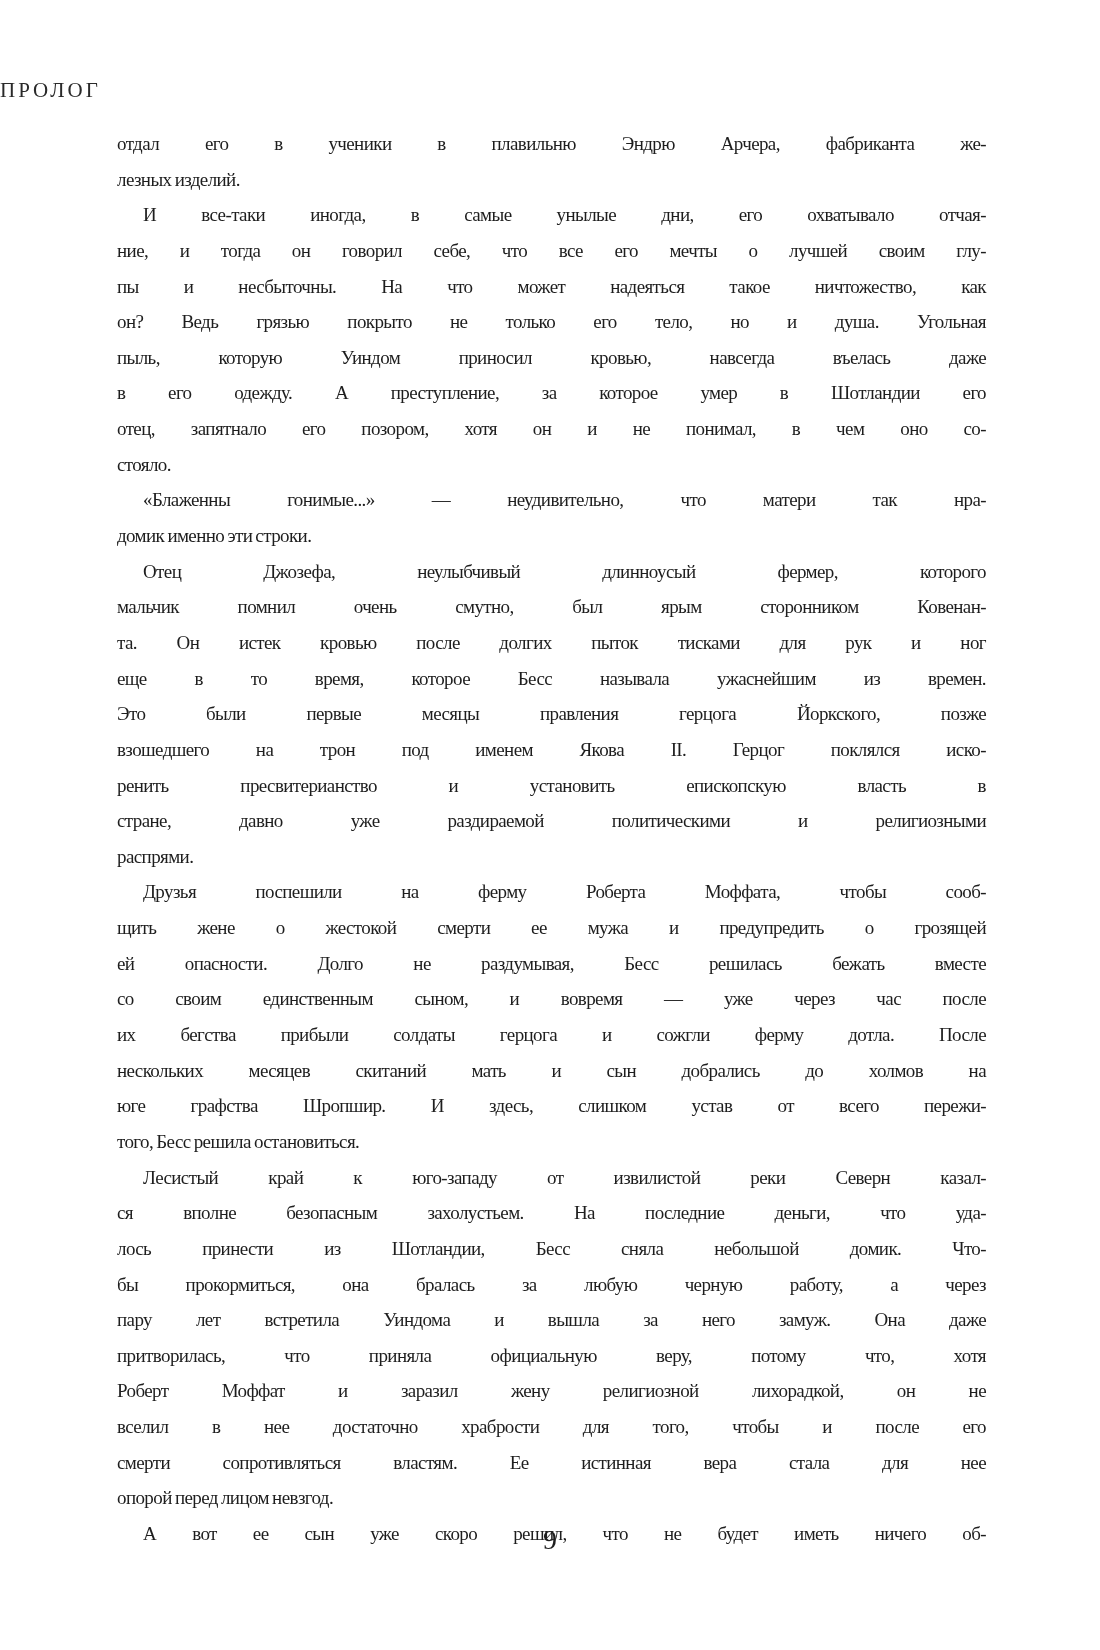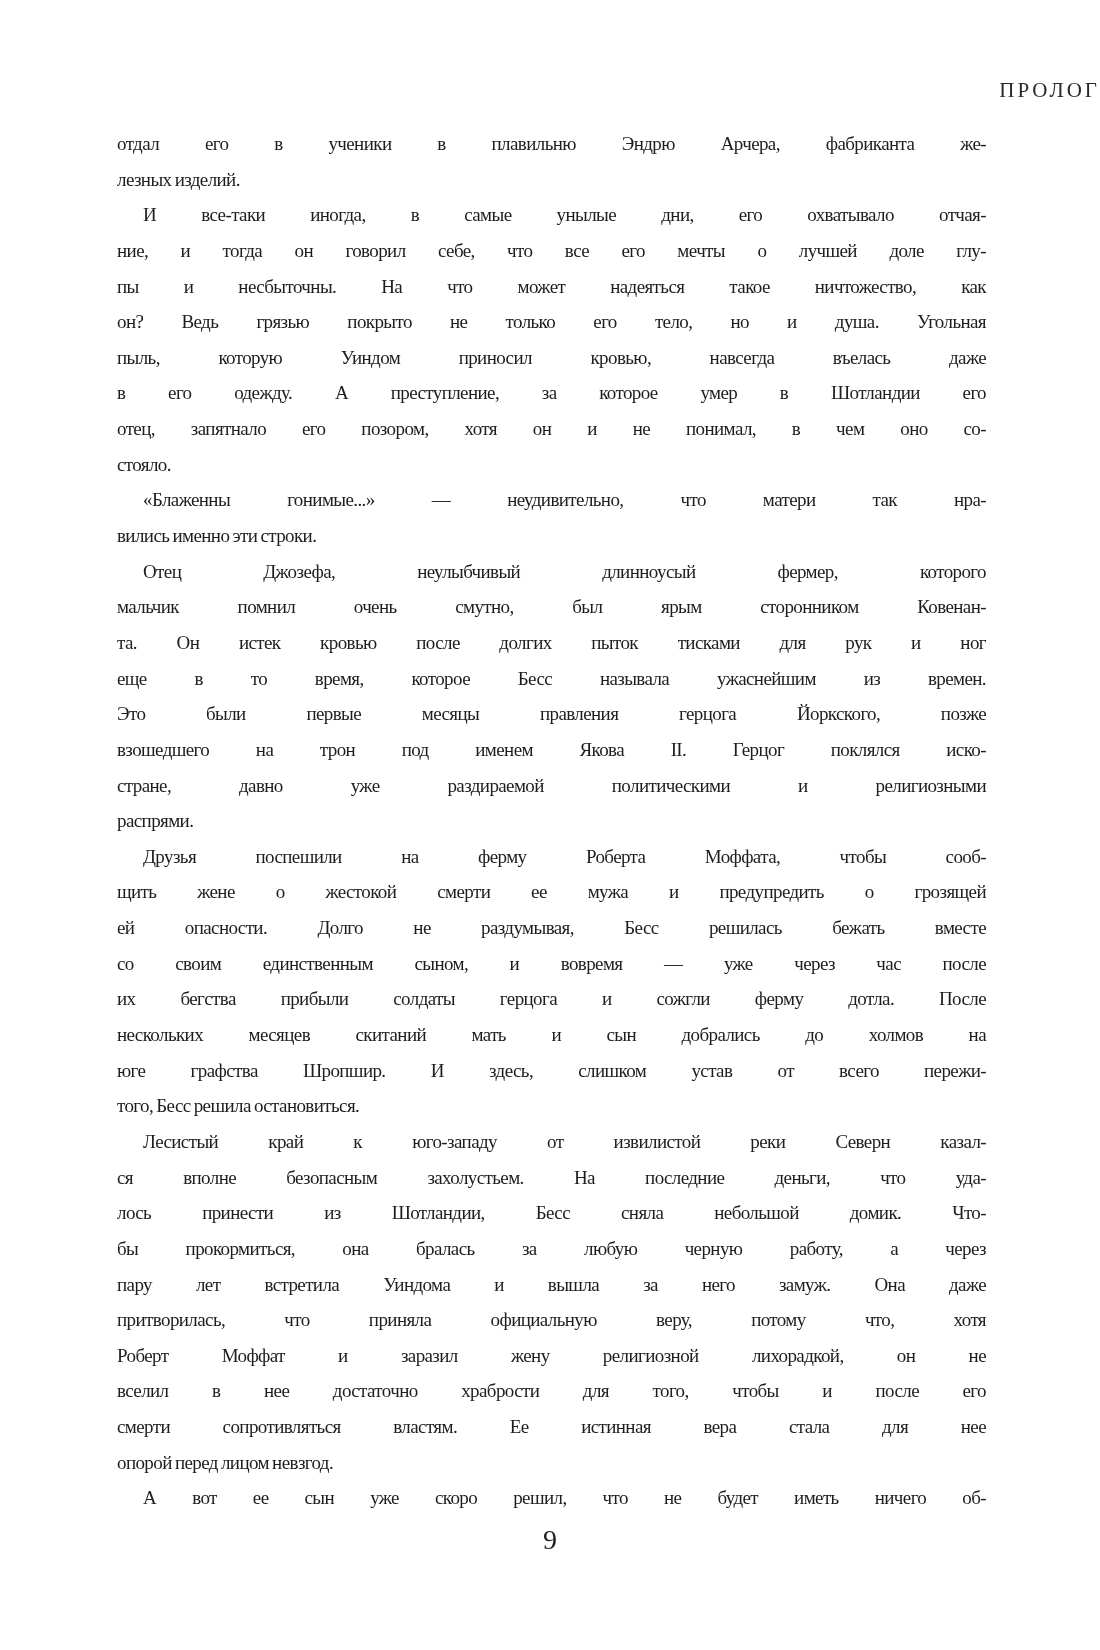--- a/index.html
+++ b/index.html
@@ -13,21 +13,21 @@
     position: relative;
     overflow: hidden;
     font-family: "Liberation Serif", "DejaVu Serif", serif;
     color: #1e1e1e;
   }
   .running-head {
     position: absolute;
     top: 78px;
     left: 0;
     width: 1100px;
-    text-align: right;
+    text-align: left;
     font-size: 21px;
     letter-spacing: 3px;
     color: #2a2a2a;
   }
   .body-text {
     position: absolute;
     top: 126px;
     left: 117px;
     width: 869px;
   }
@@ -63,39 +63,40 @@
 
 <div class="running-head">ПРОЛОГ</div>
 
 <div class="body-text" id="body-text">
     <div>
       <span class="line">отдал его в ученики в плавильню Эндрю Арчера, фабриканта же-</span>
       <span class="line last">лезных изделий.</span>
     </div>
     <div>
       <span class="line indent">И все-таки иногда, в самые унылые дни, его охватывало отчая-</span>
-      <span class="line">ние, и тогда он говорил себе, что все его мечты о лучшей доле глу-</span>
+      <span class="line">ние, и тогда он говорил себе, что все его мечты о лучшей своим глу-</span>
       <span class="line">пы и несбыточны. На что может надеяться такое ничтожество, как</span>
       <span class="line">он? Ведь грязью покрыто не только его тело, но и душа. Угольная</span>
       <span class="line">пыль, которую Уиндом приносил кровью, навсегда въелась даже</span>
       <span class="line">в его одежду. А преступление, за которое умер в Шотландии его</span>
       <span class="line">отец, запятнало его позором, хотя он и не понимал, в чем оно со-</span>
       <span class="line last">стояло.</span>
     </div>
     <div>
       <span class="line indent">«Блаженны гонимые...» — неудивительно, что матери так нра-</span>
-      <span class="line last">вились именно эти строки.</span>
+      <span class="line last">домик именно эти строки.</span>
     </div>
     <div>
       <span class="line indent">Отец Джозефа, неулыбчивый длинноусый фермер, которого</span>
       <span class="line">мальчик помнил очень смутно, был ярым сторонником Ковенан-</span>
       <span class="line">та. Он истек кровью после долгих пыток тисками для рук и ног</span>
       <span class="line">еще в то время, которое Бесс называла ужаснейшим из времен.</span>
       <span class="line">Это были первые месяцы правления герцога Йоркского, позже</span>
       <span class="line">взошедшего на трон под именем Якова II. Герцог поклялся иско-</span>
+      <span class="line">ренить пресвитерианство и установить епископскую власть в</span>
       <span class="line">стране, давно уже раздираемой политическими и религиозными</span>
       <span class="line last">распрями.</span>
     </div>
     <div>
       <span class="line indent">Друзья поспешили на ферму Роберта Моффата, чтобы сооб-</span>
       <span class="line">щить жене о жестокой смерти ее мужа и предупредить о грозящей</span>
       <span class="line">ей опасности. Долго не раздумывая, Бесс решилась бежать вместе</span>
       <span class="line">со своим единственным сыном, и вовремя — уже через час после</span>
       <span class="line">их бегства прибыли солдаты герцога и сожгли ферму дотла. После</span>
       <span class="line">нескольких месяцев скитаний мать и сын добрались до холмов на</span>

